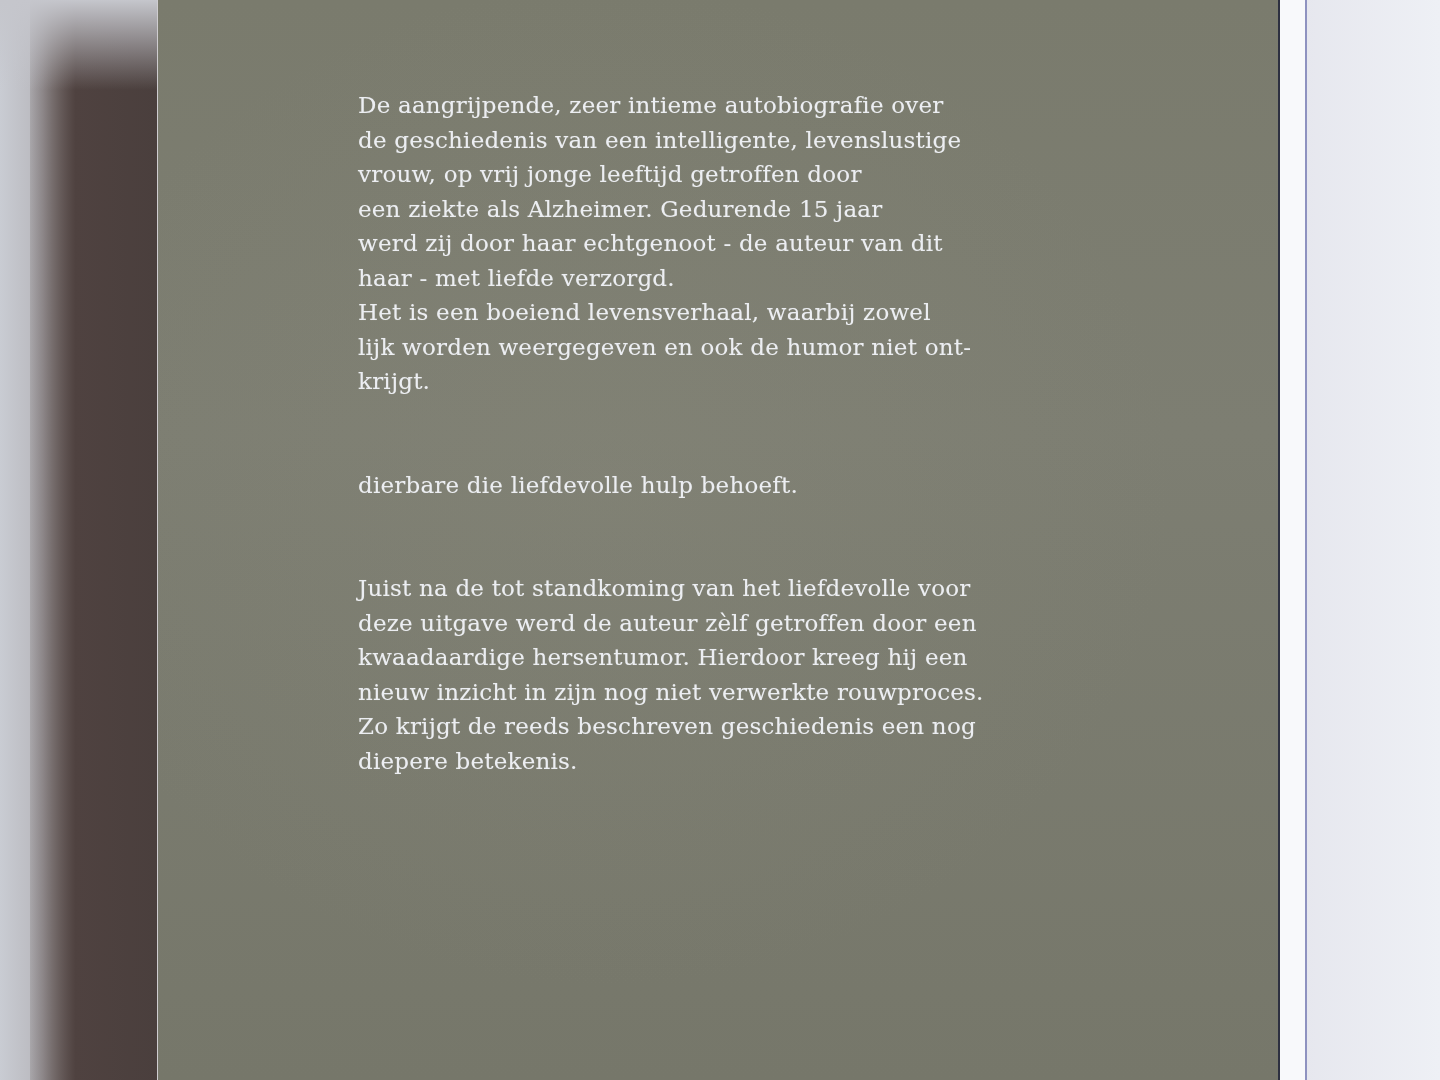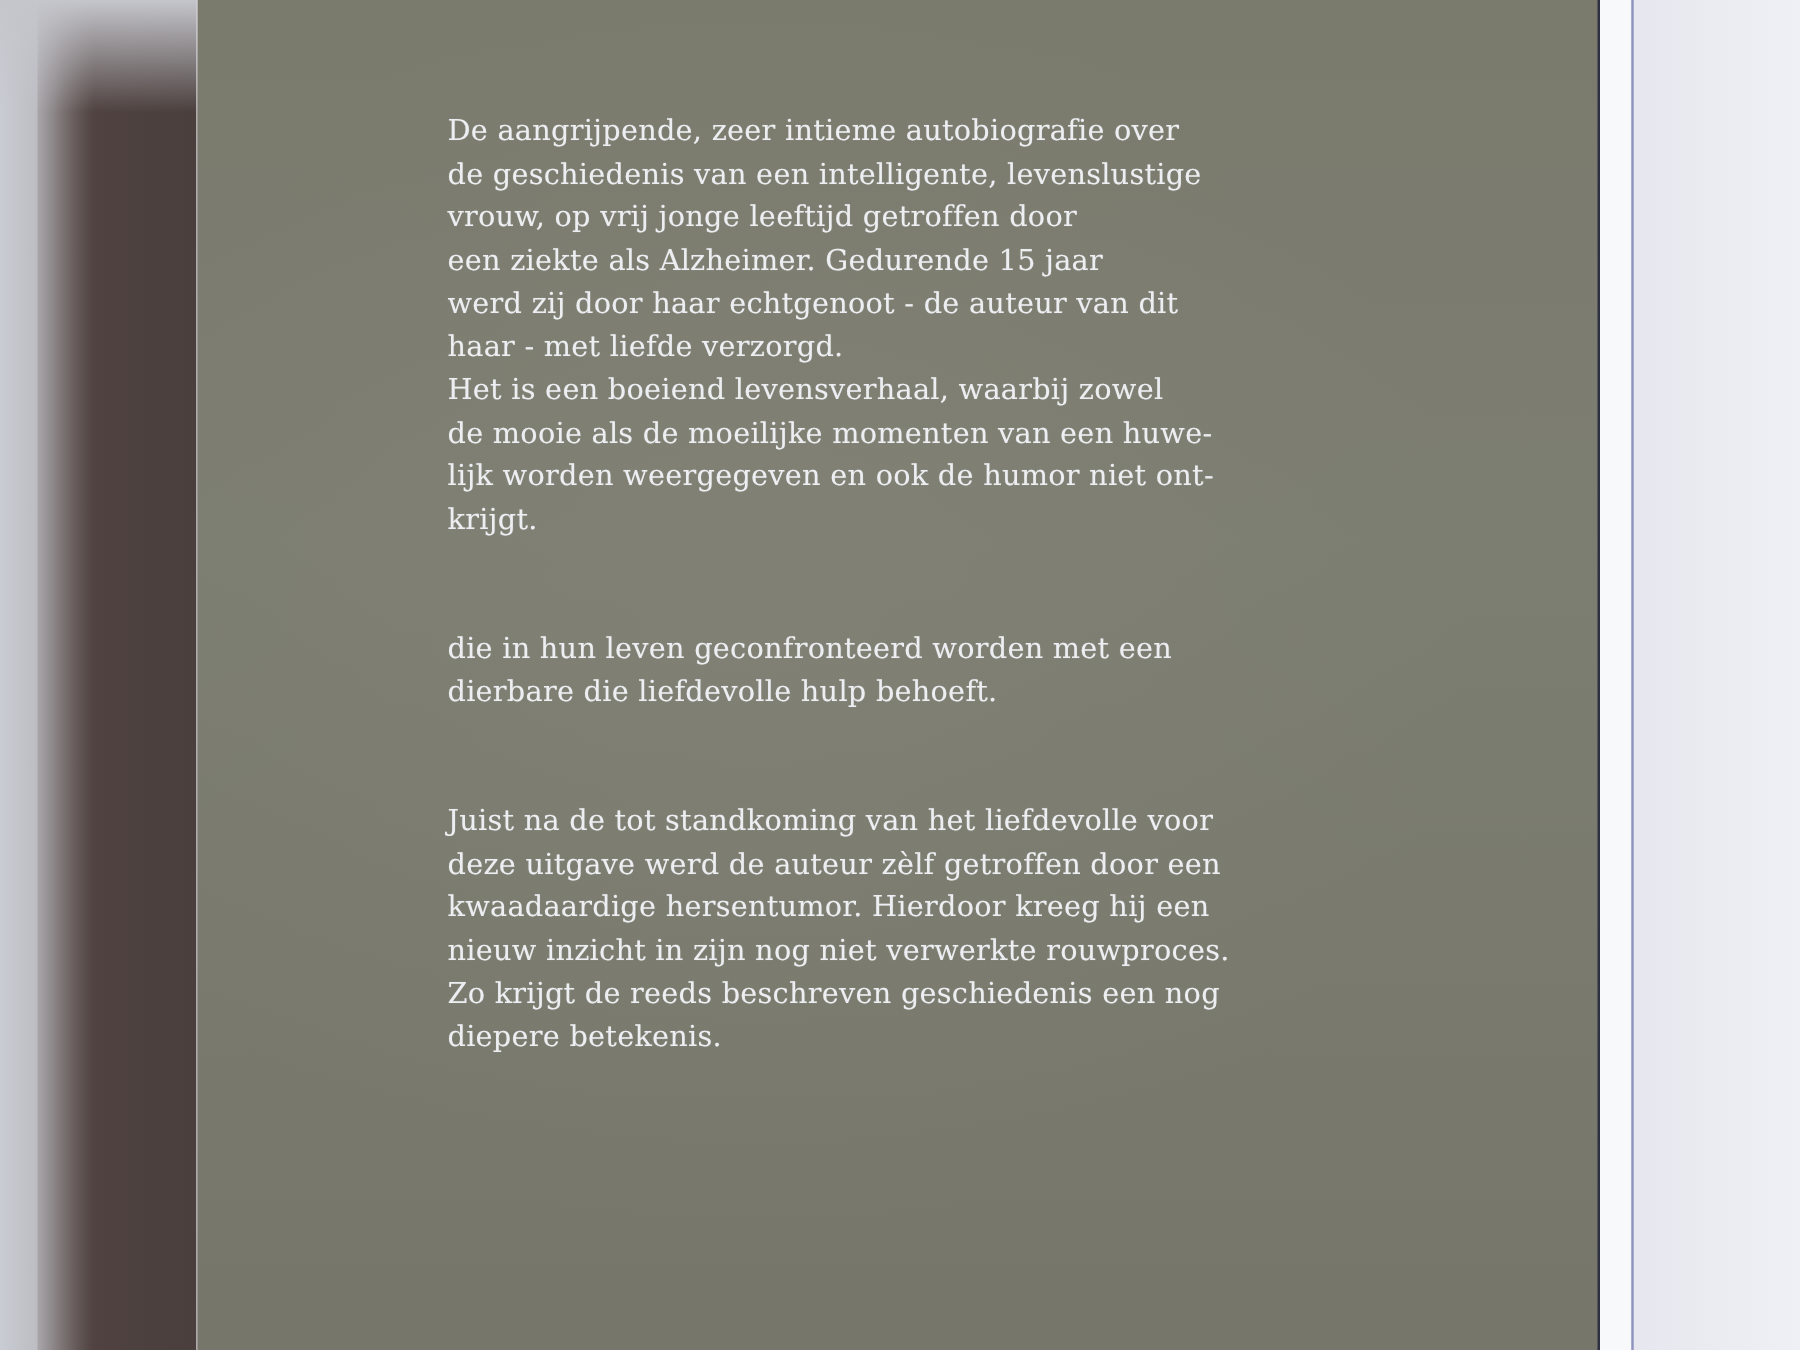--- a/index.html
+++ b/index.html
@@ -100,27 +100,25 @@
     <div class="blurb">
 
       <p class="para">
         <span class="line">De aangrijpende, zeer intieme autobiografie over</span>
         <span class="line">de geschiedenis van een intelligente, levenslustige</span>
         <span class="line">vrouw, op vrij jonge leeftijd getroffen door</span>
         <span class="line">een ziekte als Alzheimer. Gedurende 15 jaar</span>
         <span class="line">werd zij door haar echtgenoot - de auteur van dit</span>
         <span class="line">haar - met liefde verzorgd.</span>
         <span class="line">Het is een boeiend levensverhaal, waarbij zowel</span>
-        <span class="line">de mooie als de moeilijke momenten van een huwe-</span>
         <span class="line">lijk worden weergegeven en ook de humor niet ont-</span>
         <span class="line">krijgt.</span>
       </p>
 
       <p class="para">
-        <span class="line">die in hun leven geconfronteerd worden met een</span>
         <span class="line">dierbare die liefdevolle hulp behoeft.</span>
       </p>
 
       <p class="para">
         <span class="line">Juist na de tot standkoming van het liefdevolle voor</span>
         <span class="line">deze uitgave werd de auteur zèlf getroffen door een</span>
         <span class="line">kwaadaardige hersentumor. Hierdoor kreeg hij een</span>
         <span class="line">nieuw inzicht in zijn nog niet verwerkte rouwproces.</span>
         <span class="line">Zo krijgt de reeds beschreven geschiedenis een nog</span>
         <span class="line">diepere betekenis.</span>

